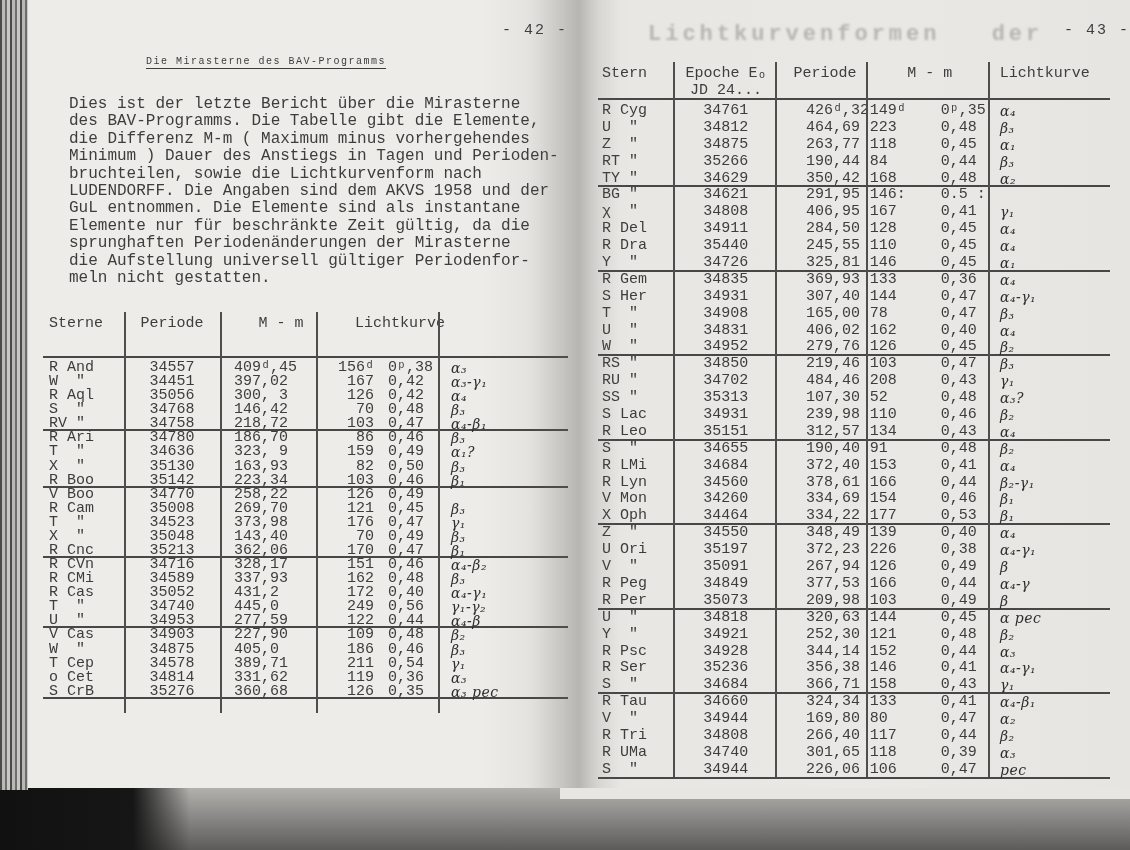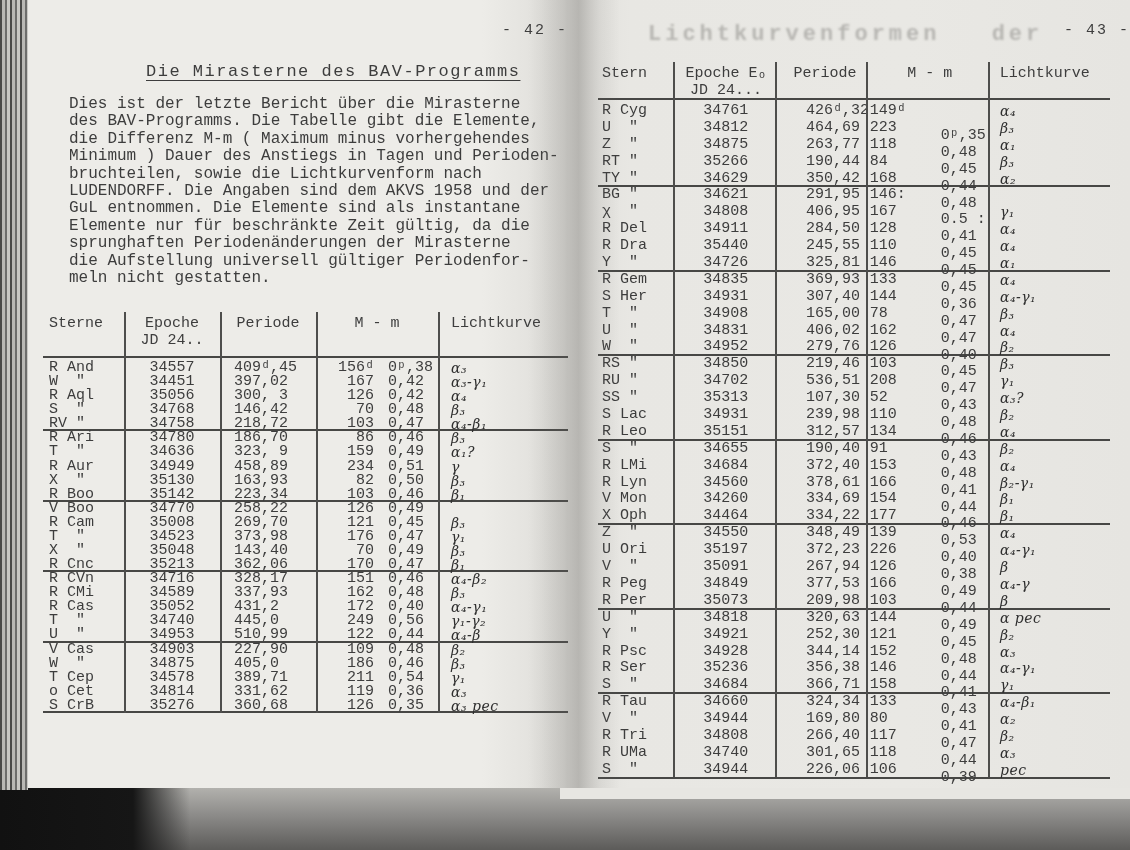--- a/index.html
+++ b/index.html
@@ -36,21 +36,21 @@
   }
   .bottom-band .band-paper-right{
     position:absolute;left:560px;right:0;top:0;height:11px;background:#e7e6e2;
   }
 
   .page-number{
     position:absolute;left:0;width:100%;text-align:right;top:22px;
     font-size:15px;letter-spacing:2px;
   }
   .doc-title{
-    position:absolute;left:118px;top:62px;font-size:17px;letter-spacing:1.5px;
+    position:absolute;left:118px;top:56px;font-size:10px;letter-spacing:1.5px;
     text-decoration:underline;text-underline-offset:4px;
   }
   .intro{
     position:absolute;left:17px;top:96px;width:525px;
     font-size:16px;line-height:17.4px;white-space:pre-line;margin-left:24px;
   }
   .bleed-text{
     position:absolute;left:80px;top:22px;width:460px;
     font-size:22px;font-weight:bold;letter-spacing:4px;word-spacing:34px;
     color:#aeada9;filter:blur(1.3px);opacity:.85;
@@ -77,21 +77,21 @@
   .t-left .c-epoch{width:96px;text-align:center;}
   .t-left .c-period{width:96px;padding-left:14px;}
   .t-left .c-mmd{width:58px;text-align:right;}
   .t-left .c-mmf{width:64px;padding-left:14px;}
   .t-left .c-lc{width:135px;padding-left:13px;}
   
   .t-right .c-star{width:75px;padding-left:4px;}
   .t-right .c-epoch{width:110px;text-align:center;}
   .t-right .c-period{width:91px;padding-left:26px;}
   .t-right .c-mmd{width:58px;}
-  .t-right .c-mmf{width:64px;padding-left:14px;margin-top:25px;}
+  .t-right .c-mmf{width:64px;padding-left:14px;}
   .t-right .c-lc{width:122px;padding-left:10px;}
 
   .hand{
     font-family:"DejaVu Serif",serif;font-style:italic;
     font-size:14px;color:#2f2f2f;letter-spacing:.5px;
   }
   .vline{position:absolute;top:0;bottom:0;width:1.5px;background:#4e4e4c;}
   .t-left .v1{left:81px;} .t-left .v2{left:177px;} .t-left .v3{left:273px;} .t-left .v4{left:395px;}
   .t-right .v1{left:75px;} .t-right .v2{left:177px;} .t-right .v3{left:268px;} .t-right .v4{left:390px;}
 </style>
@@ -115,47 +115,44 @@
 die Aufstellung universell gültiger Periodenfor-
 meln nicht gestatten.</div>
 
     <div class="stars-table t-left">
       <div class="vline v1"></div>
       <div class="vline v2"></div>
       <div class="vline v3"></div>
       <div class="vline v4"></div>
       <div class="thead">
         <div class="cell c-star">Sterne</div>
-        <div class="cell c-epoch">Epoche
-JD 24..</div>
         <div class="cell c-period" style="text-align:center;padding-left:0">Periode</div>
         <div class="cell c-mmd" style="width:122px;text-align:center">M - m</div>
         <div class="cell c-lc">Lichtkurve</div>
       </div>
       <div class="tbody" id="tbody-left">
           <div class="trow"><div class="cell c-star">R And</div><div class="cell c-epoch">34557</div><div class="cell c-period">409ᵈ,45</div><div class="cell c-mmd">156ᵈ</div><div class="cell c-mmf">0ᵖ,38</div><div class="cell c-lc hand">α₃</div></div>
           <div class="trow"><div class="cell c-star">W  "</div><div class="cell c-epoch">34451</div><div class="cell c-period">397,02</div><div class="cell c-mmd">167</div><div class="cell c-mmf">0,42</div><div class="cell c-lc hand">α₃-γ₁</div></div>
           <div class="trow"><div class="cell c-star">R Aql</div><div class="cell c-epoch">35056</div><div class="cell c-period">300, 3</div><div class="cell c-mmd">126</div><div class="cell c-mmf">0,42</div><div class="cell c-lc hand">α₄</div></div>
           <div class="trow"><div class="cell c-star">S  "</div><div class="cell c-epoch">34768</div><div class="cell c-period">146,42</div><div class="cell c-mmd">70</div><div class="cell c-mmf">0,48</div><div class="cell c-lc hand">β₃</div></div>
           <div class="trow group-end"><div class="cell c-star">RV "</div><div class="cell c-epoch">34758</div><div class="cell c-period">218,72</div><div class="cell c-mmd">103</div><div class="cell c-mmf">0,47</div><div class="cell c-lc hand">α₄-β₁</div></div>
           <div class="trow"><div class="cell c-star">R Ari</div><div class="cell c-epoch">34780</div><div class="cell c-period">186,70</div><div class="cell c-mmd">86</div><div class="cell c-mmf">0,46</div><div class="cell c-lc hand">β₃</div></div>
           <div class="trow"><div class="cell c-star">T  "</div><div class="cell c-epoch">34636</div><div class="cell c-period">323, 9</div><div class="cell c-mmd">159</div><div class="cell c-mmf">0,49</div><div class="cell c-lc hand">α₁?</div></div>
-          <div class="trow"><div class="cell c-star">R Aur</div><div class="cell c-epoch">34949</div><div class="cell c-period">458,89</div><div class="cell c-mmd">234</div><div class="cell c-mmf">0,51</div><div class="cell c-lc hand">γ</div></div>
           <div class="trow"><div class="cell c-star">X  "</div><div class="cell c-epoch">35130</div><div class="cell c-period">163,93</div><div class="cell c-mmd">82</div><div class="cell c-mmf">0,50</div><div class="cell c-lc hand">β₃</div></div>
           <div class="trow group-end"><div class="cell c-star">R Boo</div><div class="cell c-epoch">35142</div><div class="cell c-period">223,34</div><div class="cell c-mmd">103</div><div class="cell c-mmf">0,46</div><div class="cell c-lc hand">β₁</div></div>
           <div class="trow"><div class="cell c-star">V Boo</div><div class="cell c-epoch">34770</div><div class="cell c-period">258,22</div><div class="cell c-mmd">126</div><div class="cell c-mmf">0,49</div><div class="cell c-lc hand"></div></div>
           <div class="trow"><div class="cell c-star">R Cam</div><div class="cell c-epoch">35008</div><div class="cell c-period">269,70</div><div class="cell c-mmd">121</div><div class="cell c-mmf">0,45</div><div class="cell c-lc hand">β₃</div></div>
           <div class="trow"><div class="cell c-star">T  "</div><div class="cell c-epoch">34523</div><div class="cell c-period">373,98</div><div class="cell c-mmd">176</div><div class="cell c-mmf">0,47</div><div class="cell c-lc hand">γ₁</div></div>
           <div class="trow"><div class="cell c-star">X  "</div><div class="cell c-epoch">35048</div><div class="cell c-period">143,40</div><div class="cell c-mmd">70</div><div class="cell c-mmf">0,49</div><div class="cell c-lc hand">β₃</div></div>
           <div class="trow group-end"><div class="cell c-star">R Cnc</div><div class="cell c-epoch">35213</div><div class="cell c-period">362,06</div><div class="cell c-mmd">170</div><div class="cell c-mmf">0,47</div><div class="cell c-lc hand">β₁</div></div>
           <div class="trow"><div class="cell c-star">R CVn</div><div class="cell c-epoch">34716</div><div class="cell c-period">328,17</div><div class="cell c-mmd">151</div><div class="cell c-mmf">0,46</div><div class="cell c-lc hand">α₄-β₂</div></div>
           <div class="trow"><div class="cell c-star">R CMi</div><div class="cell c-epoch">34589</div><div class="cell c-period">337,93</div><div class="cell c-mmd">162</div><div class="cell c-mmf">0,48</div><div class="cell c-lc hand">β₃</div></div>
           <div class="trow"><div class="cell c-star">R Cas</div><div class="cell c-epoch">35052</div><div class="cell c-period">431,2</div><div class="cell c-mmd">172</div><div class="cell c-mmf">0,40</div><div class="cell c-lc hand">α₄-γ₁</div></div>
           <div class="trow"><div class="cell c-star">T  "</div><div class="cell c-epoch">34740</div><div class="cell c-period">445,0</div><div class="cell c-mmd">249</div><div class="cell c-mmf">0,56</div><div class="cell c-lc hand">γ₁-γ₂</div></div>
-          <div class="trow group-end"><div class="cell c-star">U  "</div><div class="cell c-epoch">34953</div><div class="cell c-period">510,99</div><div class="cell c-mmd">122</div><div class="cell c-mmf">0,44</div><div class="cell c-lc hand">α₄-β</div></div>
+          <div class="trow group-end"><div class="cell c-star">U  "</div><div class="cell c-epoch">34953</div><div class="cell c-period">277,59</div><div class="cell c-mmd">122</div><div class="cell c-mmf">0,44</div><div class="cell c-lc hand">α₄-β</div></div>
           <div class="trow"><div class="cell c-star">V Cas</div><div class="cell c-epoch">34903</div><div class="cell c-period">227,90</div><div class="cell c-mmd">109</div><div class="cell c-mmf">0,48</div><div class="cell c-lc hand">β₂</div></div>
           <div class="trow"><div class="cell c-star">W  "</div><div class="cell c-epoch">34875</div><div class="cell c-period">405,0</div><div class="cell c-mmd">186</div><div class="cell c-mmf">0,46</div><div class="cell c-lc hand">β₃</div></div>
           <div class="trow"><div class="cell c-star">T Cep</div><div class="cell c-epoch">34578</div><div class="cell c-period">389,71</div><div class="cell c-mmd">211</div><div class="cell c-mmf">0,54</div><div class="cell c-lc hand">γ₁</div></div>
           <div class="trow"><div class="cell c-star">o Cet</div><div class="cell c-epoch">34814</div><div class="cell c-period">331,62</div><div class="cell c-mmd">119</div><div class="cell c-mmf">0,36</div><div class="cell c-lc hand">α₃</div></div>
           <div class="trow group-end"><div class="cell c-star">S CrB</div><div class="cell c-epoch">35276</div><div class="cell c-period">360,68</div><div class="cell c-mmd">126</div><div class="cell c-mmf">0,35</div><div class="cell c-lc hand">α₃ pec</div></div>
         </div>
     </div>
   </div>
 
   <div class="page page-right">
@@ -185,21 +182,21 @@
           <div class="trow"><div class="cell c-star">χ  "</div><div class="cell c-epoch">34808</div><div class="cell c-period">406,95</div><div class="cell c-mmd">167</div><div class="cell c-mmf">0,41</div><div class="cell c-lc hand">γ₁</div></div>
           <div class="trow"><div class="cell c-star">R Del</div><div class="cell c-epoch">34911</div><div class="cell c-period">284,50</div><div class="cell c-mmd">128</div><div class="cell c-mmf">0,45</div><div class="cell c-lc hand">α₄</div></div>
           <div class="trow"><div class="cell c-star">R Dra</div><div class="cell c-epoch">35440</div><div class="cell c-period">245,55</div><div class="cell c-mmd">110</div><div class="cell c-mmf">0,45</div><div class="cell c-lc hand">α₄</div></div>
           <div class="trow group-end"><div class="cell c-star">Y  "</div><div class="cell c-epoch">34726</div><div class="cell c-period">325,81</div><div class="cell c-mmd">146</div><div class="cell c-mmf">0,45</div><div class="cell c-lc hand">α₁</div></div>
           <div class="trow"><div class="cell c-star">R Gem</div><div class="cell c-epoch">34835</div><div class="cell c-period">369,93</div><div class="cell c-mmd">133</div><div class="cell c-mmf">0,36</div><div class="cell c-lc hand">α₄</div></div>
           <div class="trow"><div class="cell c-star">S Her</div><div class="cell c-epoch">34931</div><div class="cell c-period">307,40</div><div class="cell c-mmd">144</div><div class="cell c-mmf">0,47</div><div class="cell c-lc hand">α₄-γ₁</div></div>
           <div class="trow"><div class="cell c-star">T  "</div><div class="cell c-epoch">34908</div><div class="cell c-period">165,00</div><div class="cell c-mmd">78</div><div class="cell c-mmf">0,47</div><div class="cell c-lc hand">β₃</div></div>
           <div class="trow"><div class="cell c-star">U  "</div><div class="cell c-epoch">34831</div><div class="cell c-period">406,02</div><div class="cell c-mmd">162</div><div class="cell c-mmf">0,40</div><div class="cell c-lc hand">α₄</div></div>
           <div class="trow group-end"><div class="cell c-star">W  "</div><div class="cell c-epoch">34952</div><div class="cell c-period">279,76</div><div class="cell c-mmd">126</div><div class="cell c-mmf">0,45</div><div class="cell c-lc hand">β₂</div></div>
           <div class="trow"><div class="cell c-star">RS "</div><div class="cell c-epoch">34850</div><div class="cell c-period">219,46</div><div class="cell c-mmd">103</div><div class="cell c-mmf">0,47</div><div class="cell c-lc hand">β₃</div></div>
-          <div class="trow"><div class="cell c-star">RU "</div><div class="cell c-epoch">34702</div><div class="cell c-period">536,51</div><div class="cell c-mmd">208</div><div class="cell c-mmf">0,43</div><div class="cell c-lc hand">γ₁</div></div>
+          <div class="trow"><div class="cell c-star">RU "</div><div class="cell c-epoch">34702</div><div class="cell c-period">484,46</div><div class="cell c-mmd">208</div><div class="cell c-mmf">0,43</div><div class="cell c-lc hand">γ₁</div></div>
           <div class="trow"><div class="cell c-star">SS "</div><div class="cell c-epoch">35313</div><div class="cell c-period">107,30</div><div class="cell c-mmd">52</div><div class="cell c-mmf">0,48</div><div class="cell c-lc hand">α₃?</div></div>
           <div class="trow"><div class="cell c-star">S Lac</div><div class="cell c-epoch">34931</div><div class="cell c-period">239,98</div><div class="cell c-mmd">110</div><div class="cell c-mmf">0,46</div><div class="cell c-lc hand">β₂</div></div>
           <div class="trow group-end"><div class="cell c-star">R Leo</div><div class="cell c-epoch">35151</div><div class="cell c-period">312,57</div><div class="cell c-mmd">134</div><div class="cell c-mmf">0,43</div><div class="cell c-lc hand">α₄</div></div>
           <div class="trow"><div class="cell c-star">S  "</div><div class="cell c-epoch">34655</div><div class="cell c-period">190,40</div><div class="cell c-mmd">91</div><div class="cell c-mmf">0,48</div><div class="cell c-lc hand">β₂</div></div>
           <div class="trow"><div class="cell c-star">R LMi</div><div class="cell c-epoch">34684</div><div class="cell c-period">372,40</div><div class="cell c-mmd">153</div><div class="cell c-mmf">0,41</div><div class="cell c-lc hand">α₄</div></div>
           <div class="trow"><div class="cell c-star">R Lyn</div><div class="cell c-epoch">34560</div><div class="cell c-period">378,61</div><div class="cell c-mmd">166</div><div class="cell c-mmf">0,44</div><div class="cell c-lc hand">β₂-γ₁</div></div>
           <div class="trow"><div class="cell c-star">V Mon</div><div class="cell c-epoch">34260</div><div class="cell c-period">334,69</div><div class="cell c-mmd">154</div><div class="cell c-mmf">0,46</div><div class="cell c-lc hand">β₁</div></div>
           <div class="trow group-end"><div class="cell c-star">X Oph</div><div class="cell c-epoch">34464</div><div class="cell c-period">334,22</div><div class="cell c-mmd">177</div><div class="cell c-mmf">0,53</div><div class="cell c-lc hand">β₁</div></div>
           <div class="trow"><div class="cell c-star">Z  "</div><div class="cell c-epoch">34550</div><div class="cell c-period">348,49</div><div class="cell c-mmd">139</div><div class="cell c-mmf">0,40</div><div class="cell c-lc hand">α₄</div></div>
           <div class="trow"><div class="cell c-star">U Ori</div><div class="cell c-epoch">35197</div><div class="cell c-period">372,23</div><div class="cell c-mmd">226</div><div class="cell c-mmf">0,38</div><div class="cell c-lc hand">α₄-γ₁</div></div>

